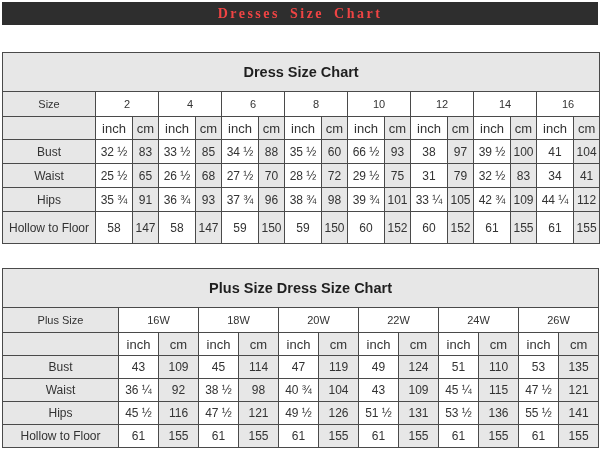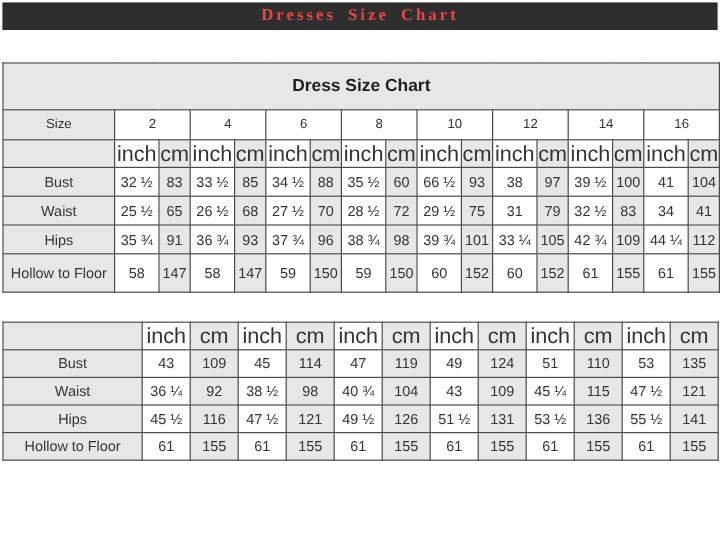--- a/index.html
+++ b/index.html
@@ -44,21 +44,21 @@
   }
   table.chart td.gray { background: #e7e7e7; }
   table.chart td.white { background: #ffffff; }
   tr.title-row td {
     height: 39px;
     font-weight: bold;
     font-size: 14.5px;
     color: #1f1f1f;
   }
   tr.size-row td { height: 25px; font-size: 11px; }
-  tr.unit-row td { height: 23px; font-size: 18px; }
+  tr.unit-row td { height: 23px; font-size: 13px; }
   tr.data-row td { height: 24px; }
   table.t1 { margin-top: 27px; }
   table.t2 { margin-top: 24px; }
   table.t1 tr.data-row:last-child td { height: 32px; }
   table.t2 tr.data-row td { height: 23px; }
   table.t1 col.lblcol { width: 93px; }
   table.t1 col.inchcol { width: 37px; }
   table.t1 col.cmcol { width: 26px; }
   table.t2 col.lblcol { width: 116px; }
   table.t2 col.inchcol { width: 40px; }
@@ -214,20 +214,32 @@
       <col class="inchcol">
       <col class="cmcol">
       <col class="inchcol">
       <col class="cmcol">
       <col class="inchcol">
       <col class="cmcol">
       <col class="inchcol">
       <col class="cmcol">
     </colgroup>
   <tbody>
+      <tr class="title-row">
+        <td colspan="13" class="gray">Plus Size Dress Size Chart</td>
+      </tr>
+      <tr class="size-row">
+        <td class="gray">Plus Size</td>
+        <td colspan="2" class="white">16W</td>
+        <td colspan="2" class="white">18W</td>
+        <td colspan="2" class="white">20W</td>
+        <td colspan="2" class="white">22W</td>
+        <td colspan="2" class="white">24W</td>
+        <td colspan="2" class="white">26W</td>
+      </tr>
       <tr class="unit-row">
         <td class="gray"></td>
         <td class="white">inch</td>
         <td class="gray">cm</td>
         <td class="white">inch</td>
         <td class="gray">cm</td>
         <td class="white">inch</td>
         <td class="gray">cm</td>
         <td class="white">inch</td>
         <td class="gray">cm</td>

